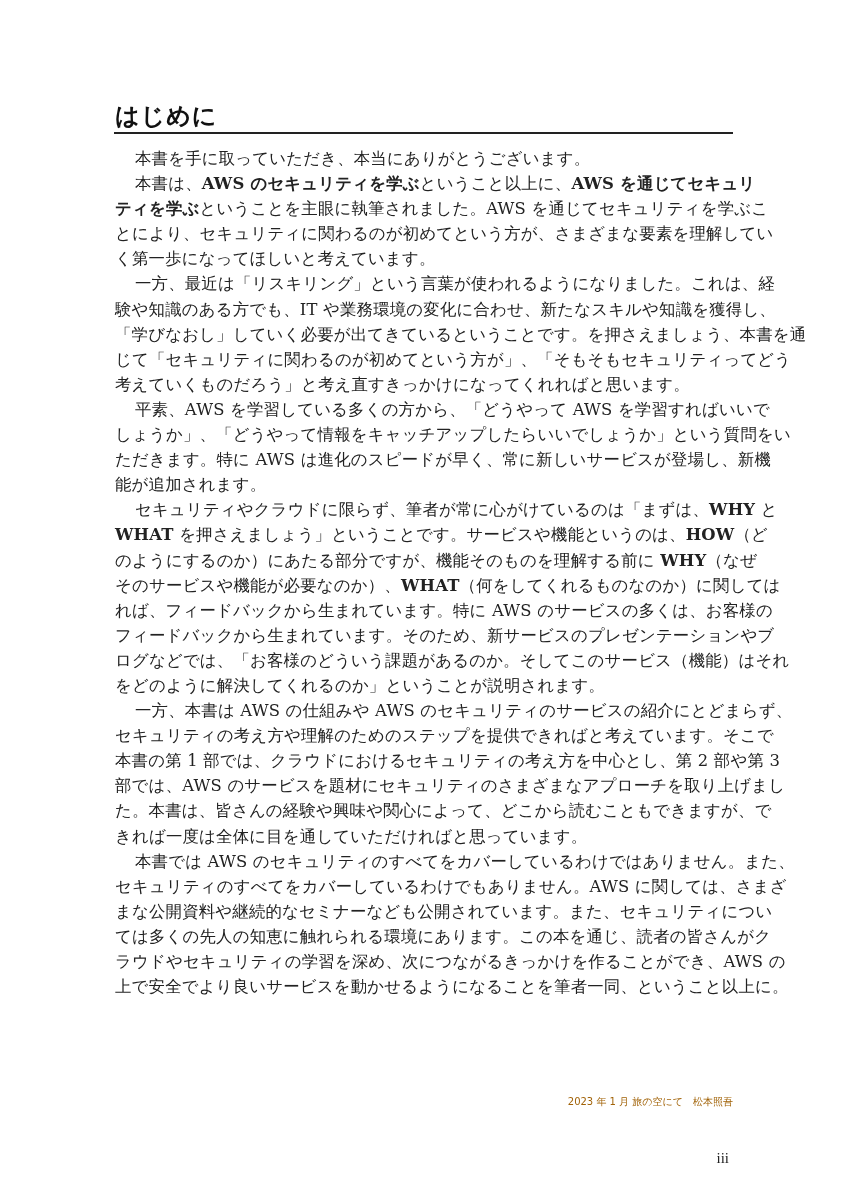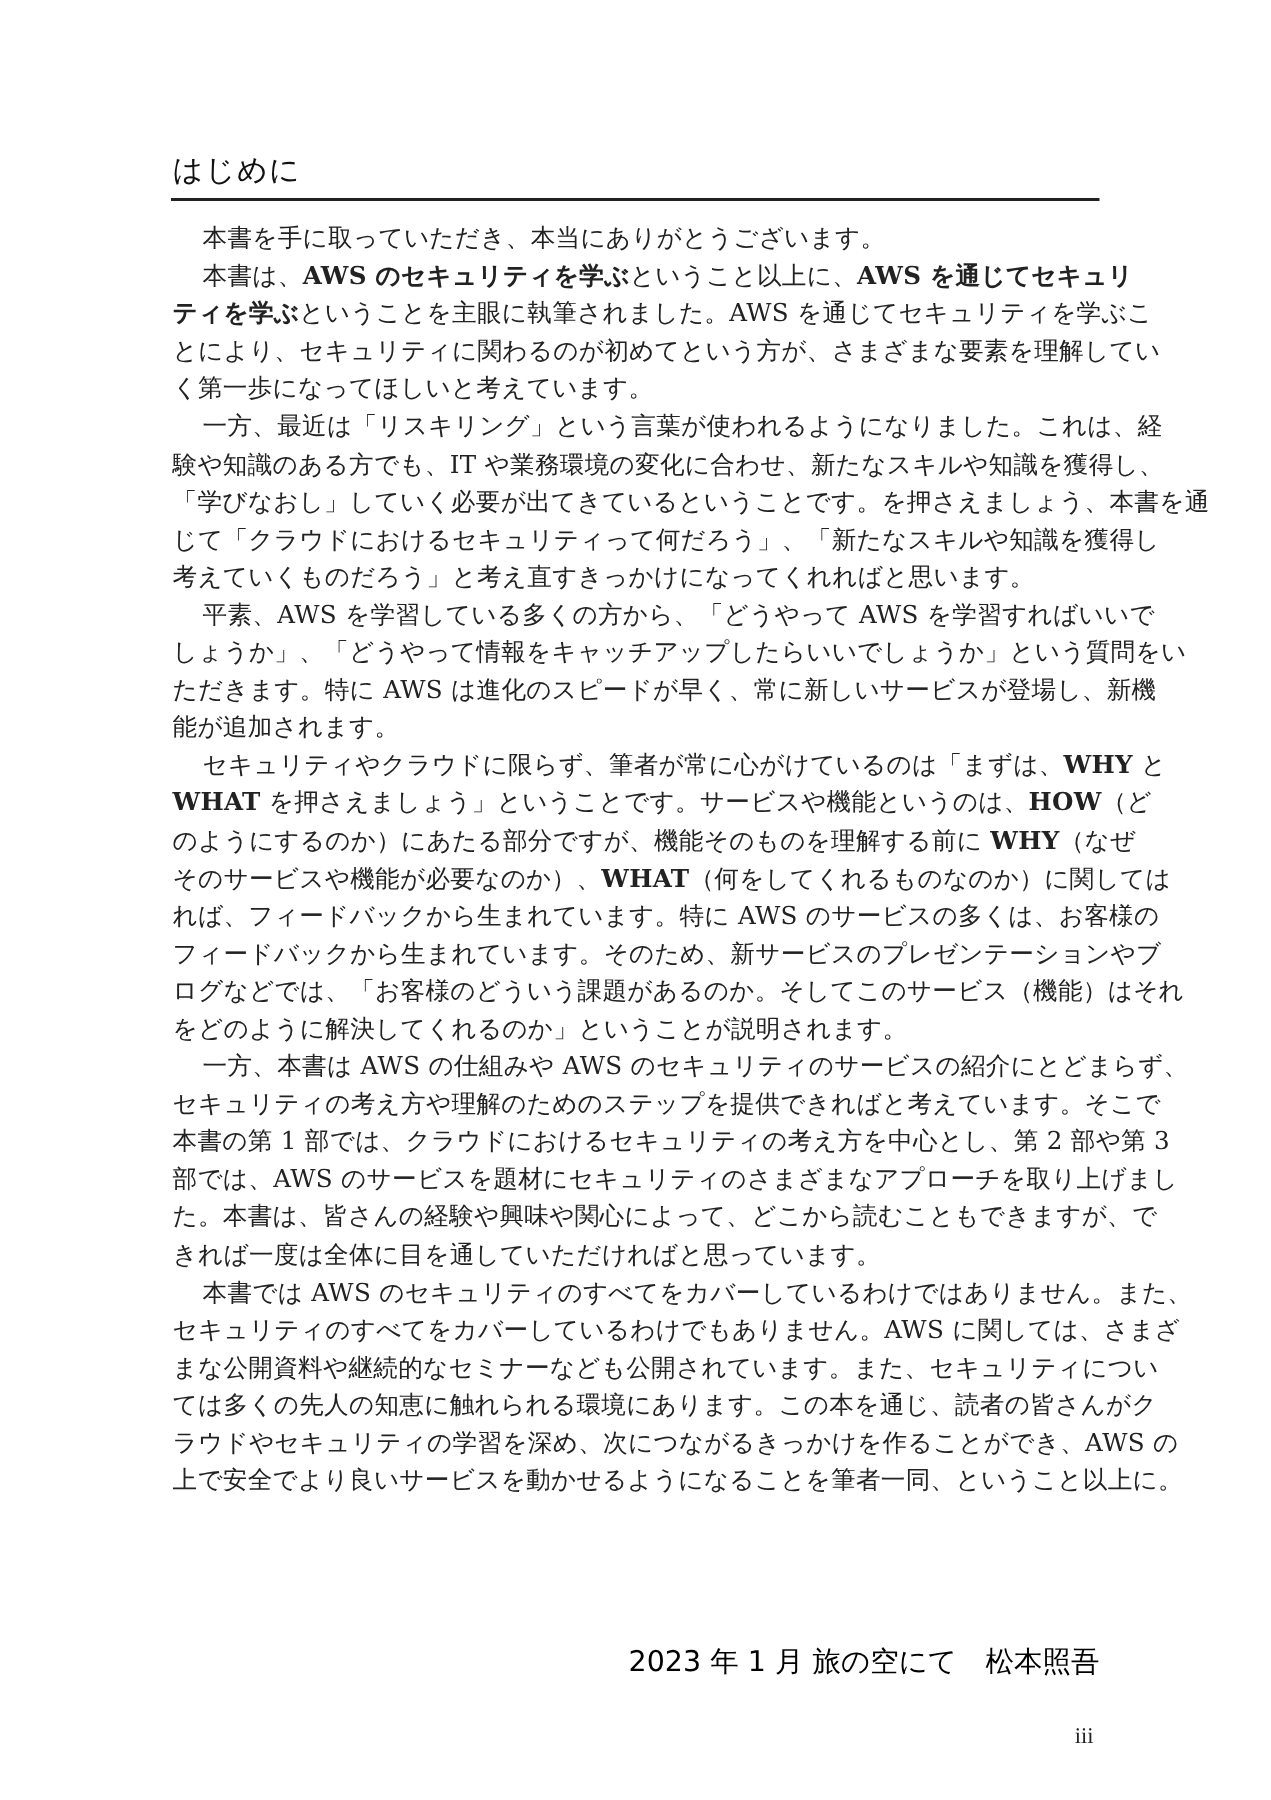--- a/index.html
+++ b/index.html
@@ -1,47 +1,47 @@
 <!DOCTYPE html>
 <html><head>
 <meta charset="utf-8">
 <style>
   html, body { margin: 0; padding: 0; background: #ffffff; }
   body { width: 847px; height: 1200px; position: relative; overflow: hidden;
          font-family: "DejaVu Serif", "Liberation Serif", serif; color: #222; }
   .heading { position: absolute; left: 115px; top: 100px; font-family: "DejaVu Sans", "Liberation Sans", sans-serif;
-             font-weight: normal; font-size: 20px; letter-spacing: 1px; color: #111; }
+             font-weight: bold; font-size: 24px; letter-spacing: 1px; color: #111; }
   .rule { position: absolute; left: 114px; top: 132px; width: 619px; height: 2px; background: #222; }
   .body-text { position: absolute; left: 115px; top: 146px; width: 618px; }
   .line { height: 25.1px; line-height: 25.1px; font-size: 16.4px; white-space: nowrap;
           text-align: justify; text-align-last: justify; letter-spacing: 0.2px; }
   .line.last { text-align-last: left; }
   .line.indent { padding-left: 20px; }
   .b { font-weight: bold; font-family: "DejaVu Serif", "Liberation Serif", serif; }
   .b-sans { font-weight: bold; font-family: "DejaVu Sans", "Liberation Sans", sans-serif; }
   .signature { position: absolute; right: 114px; top: 1095px; font-family: "DejaVu Sans", "Liberation Sans", sans-serif;
-               font-size: 19px; color: #000000; }
+               font-size: 10px; color: #a16207; }
   .page-number { position: absolute; right: 118px; top: 1150px; font-family: "Liberation Serif", "DejaVu Serif", serif;
                  font-size: 15px; color: #222; margin-left: 20px; }
 </style>
 </head>
 <body>
 
 <div class="heading">はじめに</div>
 <div class="rule"></div>
 <div class="body-text" id="body-text">
     <div class="line indent last"><span>本書を手に取っていただき、本当にありがとうございます。</span></div>
     <div class="line indent"><span>本書は、</span><span class="b">AWS</span><span class="b-sans"> のセキュリティを学ぶ</span><span>ということ以上に、</span><span class="b">AWS</span><span class="b-sans"> を通じてセキュリ</span></div>
     <div class="line"><span class="b-sans">ティを学ぶ</span><span>ということを主眼に執筆されました。AWS を通じてセキュリティを学ぶこ</span></div>
     <div class="line"><span>とにより、セキュリティに関わるのが初めてという方が、さまざまな要素を理解してい</span></div>
     <div class="line last"><span>く第一歩になってほしいと考えています。</span></div>
     <div class="line indent"><span>一方、最近は「リスキリング」という言葉が使われるようになりました。これは、経</span></div>
     <div class="line"><span>験や知識のある方でも、IT や業務環境の変化に合わせ、新たなスキルや知識を獲得し、</span></div>
     <div class="line"><span>「学びなおし」していく必要が出てきているということです。を押さえましょう、本書を通</span></div>
-    <div class="line"><span>じて「クラウドにおけるセキュリティって何だろう」、「新たなスキルや知識を獲得し</span></div>
+    <div class="line"><span>じて「セキュリティに関わるのが初めてという方が」、「そもそもセキュリティってどう</span></div>
     <div class="line last"><span>考えていくものだろう」と考え直すきっかけになってくれればと思います。</span></div>
     <div class="line indent"><span>平素、AWS を学習している多くの方から、「どうやって AWS を学習すればいいで</span></div>
     <div class="line"><span>しょうか」、「どうやって情報をキャッチアップしたらいいでしょうか」という質問をい</span></div>
     <div class="line"><span>ただきます。特に AWS は進化のスピードが早く、常に新しいサービスが登場し、新機</span></div>
     <div class="line last"><span>能が追加されます。</span></div>
     <div class="line indent"><span>セキュリティやクラウドに限らず、筆者が常に心がけているのは「まずは、</span><span class="b">WHY</span><span> と</span></div>
     <div class="line"><span class="b">WHAT</span><span> を押さえましょう」ということです。サービスや機能というのは、</span><span class="b">HOW</span><span>（ど</span></div>
     <div class="line"><span>のようにするのか）にあたる部分ですが、機能そのものを理解する前に </span><span class="b">WHY</span><span>（なぜ</span></div>
     <div class="line"><span>そのサービスや機能が必要なのか）、</span><span class="b">WHAT</span><span>（何をしてくれるものなのか）に関しては</span></div>
     <div class="line"><span>れば、フィードバックから生まれています。特に AWS のサービスの多くは、お客様の</span></div>

